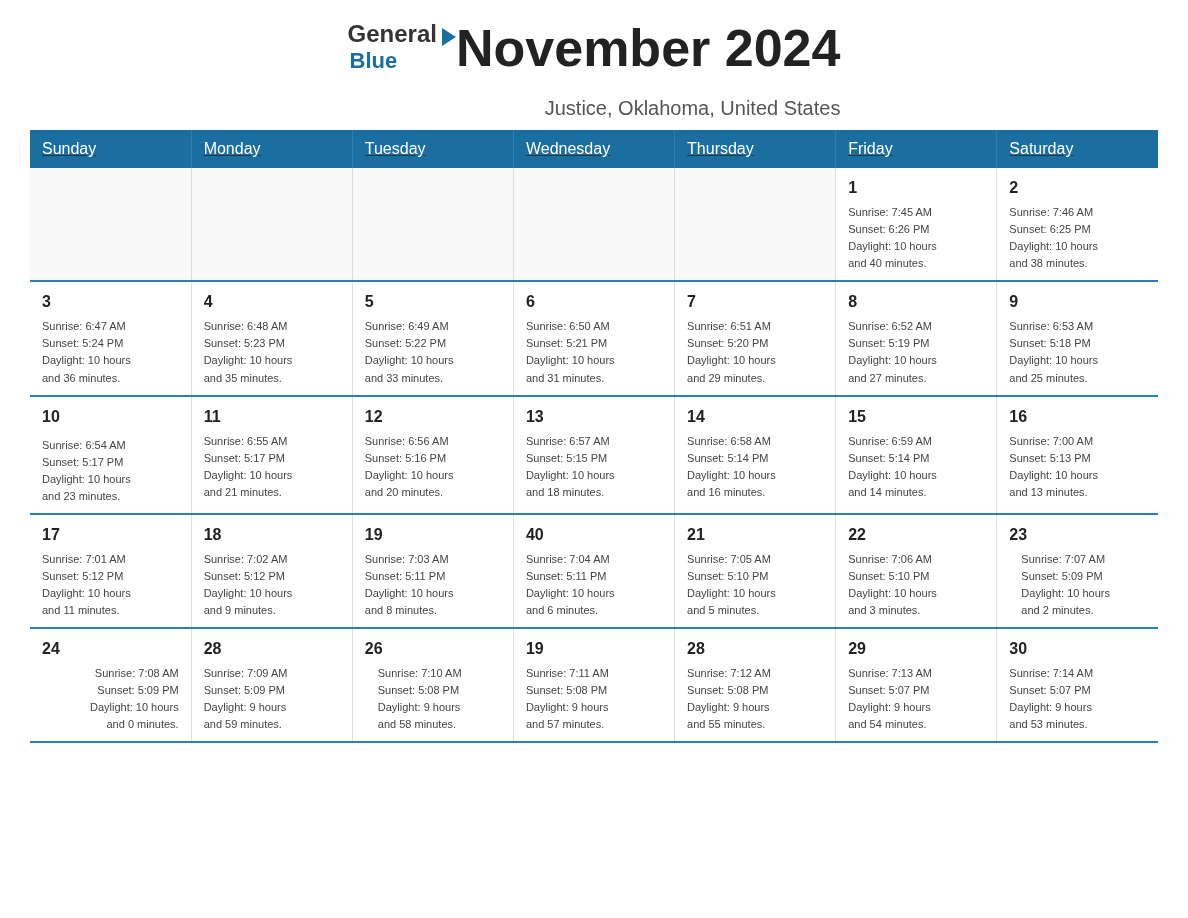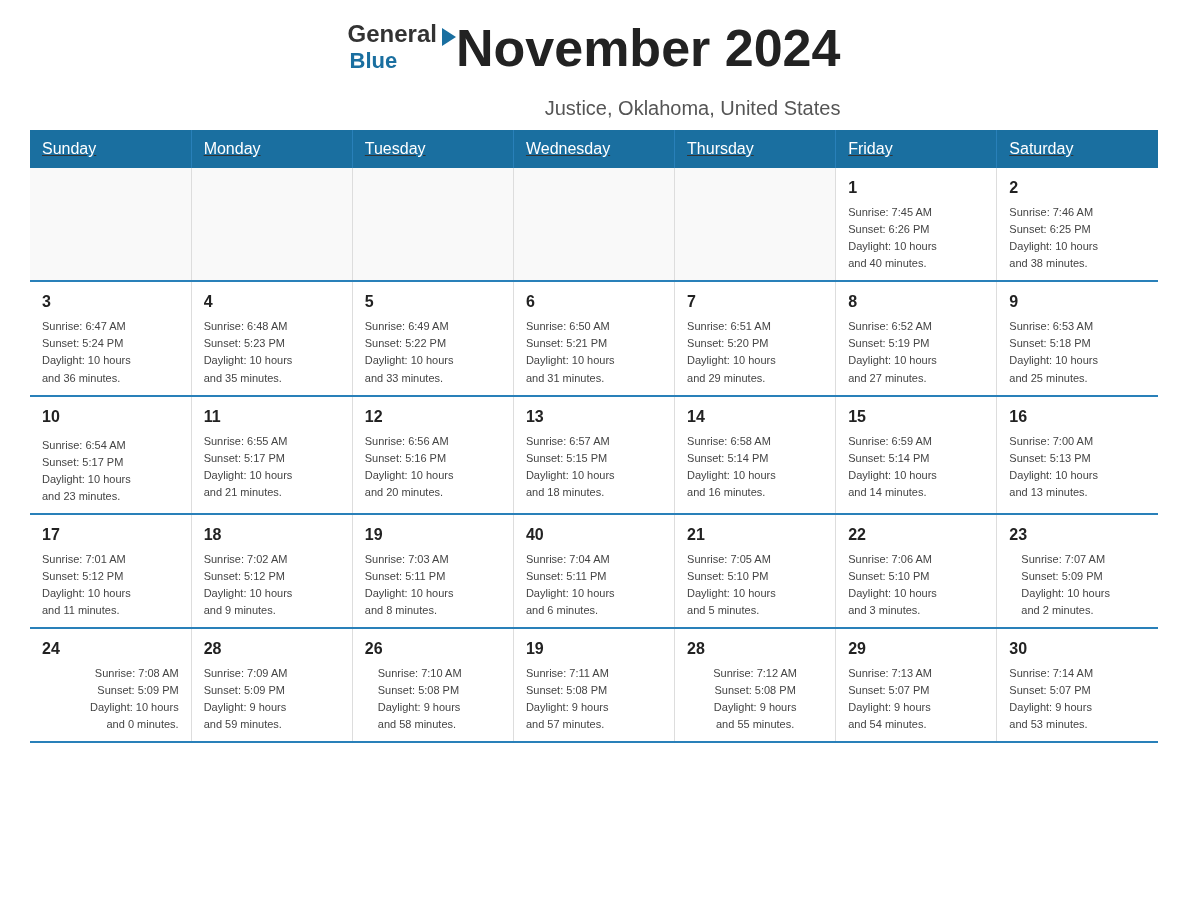--- a/index.html
+++ b/index.html
@@ -324,21 +324,21 @@
         </td>
         <td>
           <span class="day-number">19</span>
           <div class="day-info" style="white-space: pre-line;">Sunrise: 7:11 AM
 Sunset: 5:08 PM
 Daylight: 9 hours
 and 57 minutes.</div>
         </td>
         <td>
           <span class="day-number">28</span>
-          <div class="day-info" style="white-space: pre-line; text-align: center;">Sunrise: 7:12 AM
+          <div class="day-info" style="white-space: pre-line;">Sunrise: 7:12 AM
 Sunset: 5:08 PM
 Daylight: 9 hours
 and 55 minutes.</div>
         </td>
         <td>
           <span class="day-number">29</span>
           <div class="day-info" style="white-space: pre-line;">Sunrise: 7:13 AM
 Sunset: 5:07 PM
 Daylight: 9 hours
 and 54 minutes.</div>

